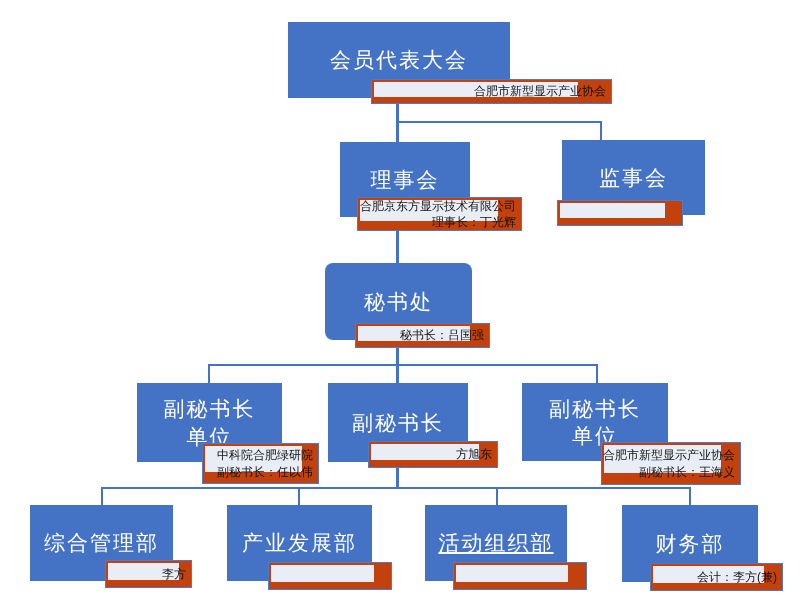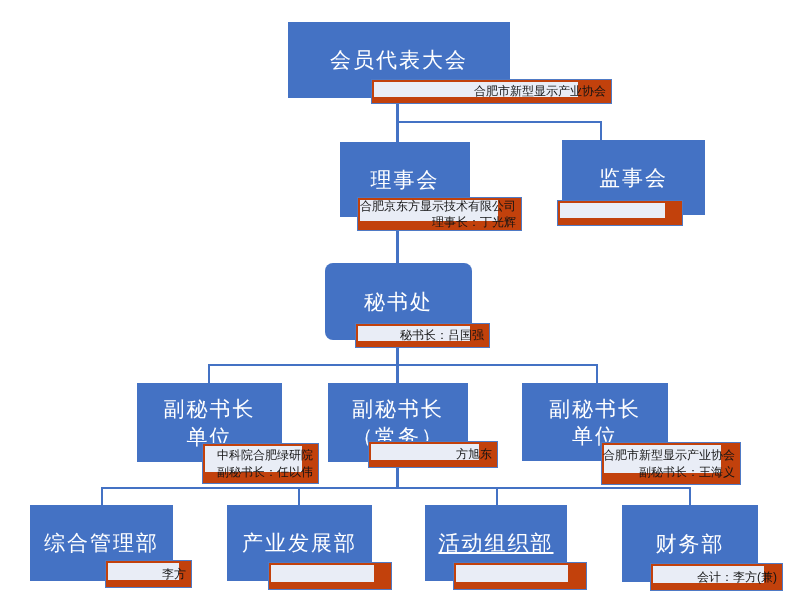--- a/index.html
+++ b/index.html
@@ -147,21 +147,20 @@
   <div class="label l5">
     <span class="hl"></span>
     <div class="txt">
       <span>中科院合肥绿研院</span>
       <span>副秘书长：任以伟</span>
     </div>
   </div>
 
   <div class="node n6">
     <span class="nl">副秘书长</span>
-    <span class="nl">（常务）</span>
   </div>
   <div class="label l6">
     <span class="hl"></span>
     <div class="txt">
       <span>方旭东</span>
       <span></span>
     </div>
   </div>
 
   <div class="node n7">

